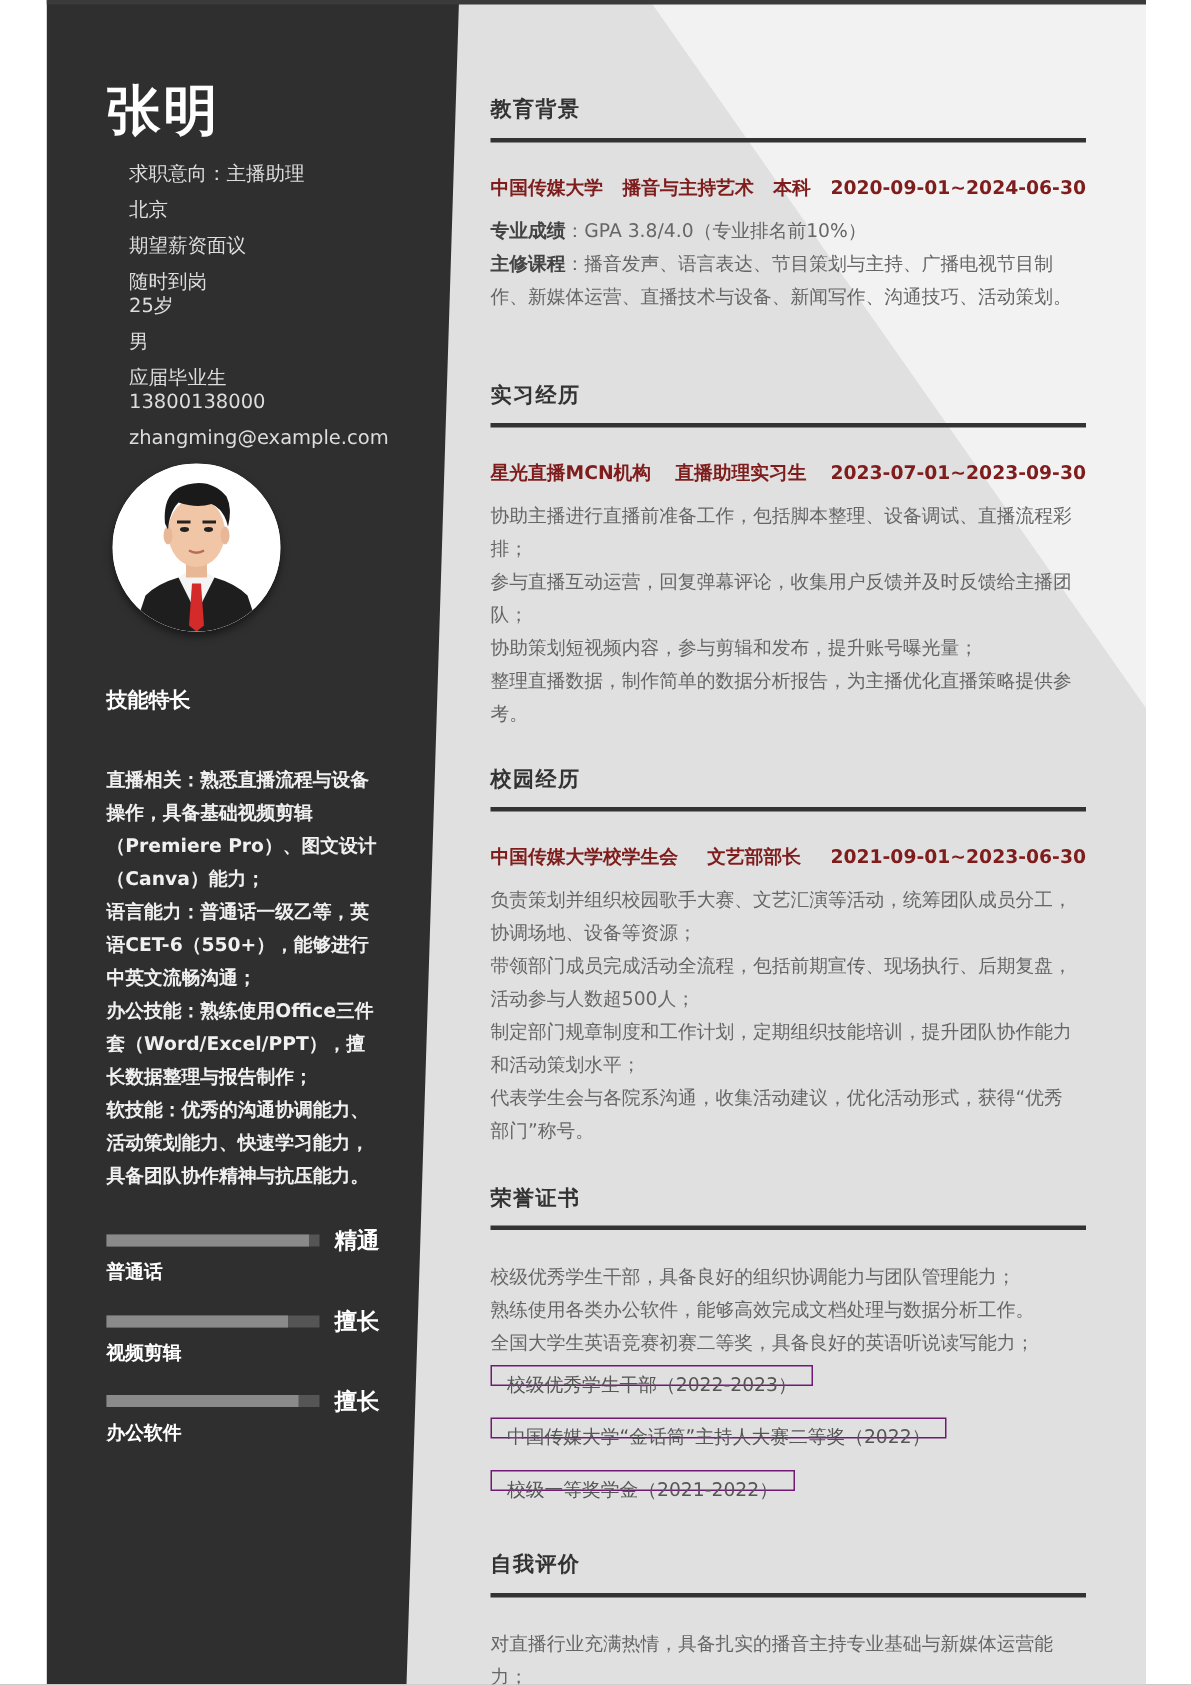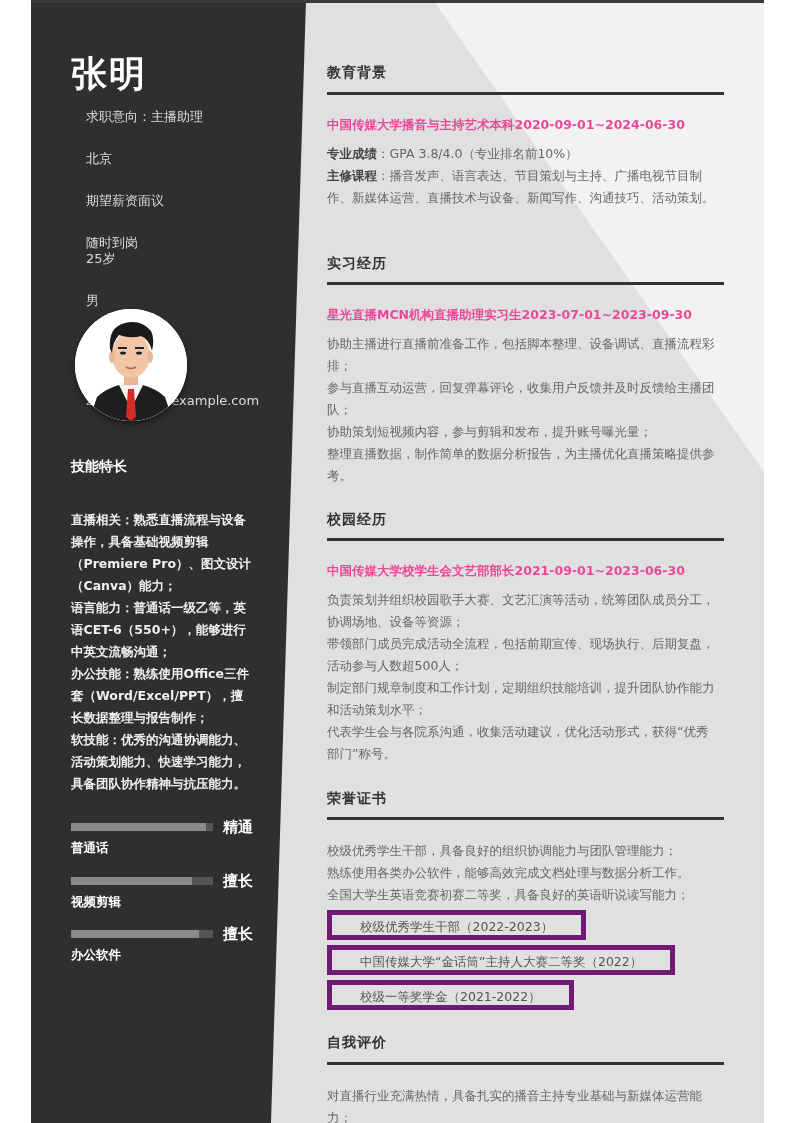--- a/index.html
+++ b/index.html
@@ -25,21 +25,21 @@
     }
 
     
     .sidebar { position: absolute; left: 31px; top: 0; width: 240px; color: #fff; }
     .name {
       position: absolute; left: 40px; top: 50px; font-size: 36px; font-weight: bold;
       letter-spacing: 2px; color: #ffffff;
     }
     .info { position: absolute; left: 55px; top: 109px; font-size: 13px; color: #dddddd; }
     .info div { line-height: 16px; }
-    .info .gap { margin-top: 26px; }
+    .info .gap { margin-top: 8px; }
 
     .avatar {
       position: absolute; left: 44px; top: 309px; width: 112px; height: 112px;
       border-radius: 50%; background: #ffffff; overflow: hidden;
       box-shadow: 0 3px 6px rgba(0,0,0,0.5);
     }
 
     .skills-title {
       position: absolute; left: 40px; top: 458px; font-size: 14px; font-weight: bold; color: #fff;
     }
@@ -62,28 +62,28 @@
 
     
     .main { position: absolute; left: 327px; top: 0; width: 397px; color: #555; }
     .sec-title {
       position: absolute; left: 0; font-size: 14px; font-weight: bold; color: #333;
       letter-spacing: 1px;
     }
     .sec-rule { position: absolute; left: 0; width: 397px; height: 3px; background: #333; }
     .row-head {
       position: absolute; left: 0; width: 397px; font-size: 12.5px; font-weight: bold;
-      color: #ec4899; display: flex; justify-content: flex-start; white-space: nowrap;
+      color: #7f1d1d; display: flex; justify-content: space-between; white-space: nowrap;
     }
     .para {
       position: absolute; left: 0; width: 392px; font-size: 12.5px; line-height: 22px; color: #666;
     }
     .para b { color: #444; font-weight: bold; }
     .tag {
-      position: absolute; left: 0; height: 30px; border: 5px solid #701a75; padding: 0 28px;
+      position: absolute; left: 0; height: 14px; border: 1px solid #701a75; padding: 0 10px;
       font-size: 12.5px; line-height: 24px; color: #555; white-space: nowrap;
     }
   </style>
 </head>
 <body>
 
 <div class="page">
   <div class="light-tri"></div>
   <div class="sidebar-bg"></div>
   <div class="top-strip"></div>

